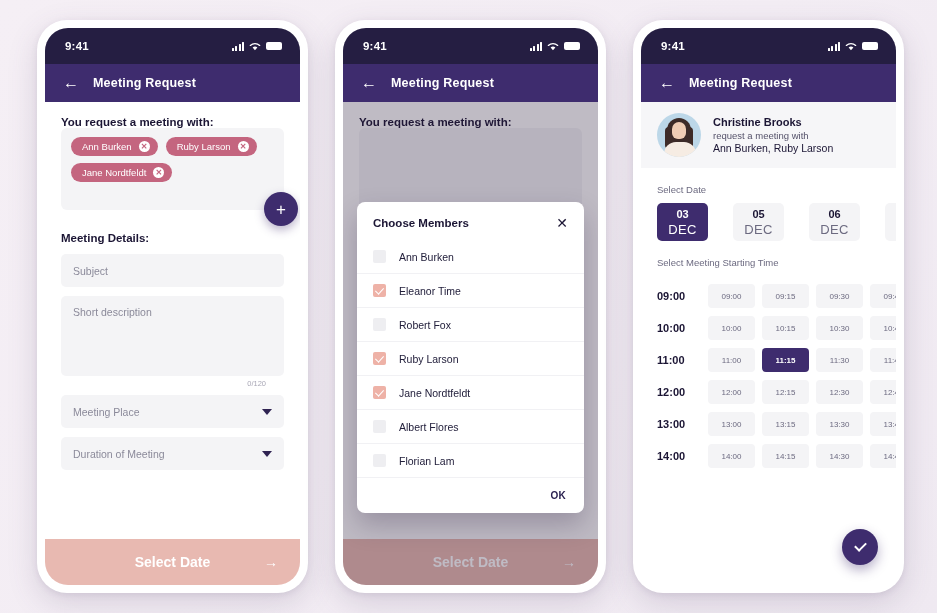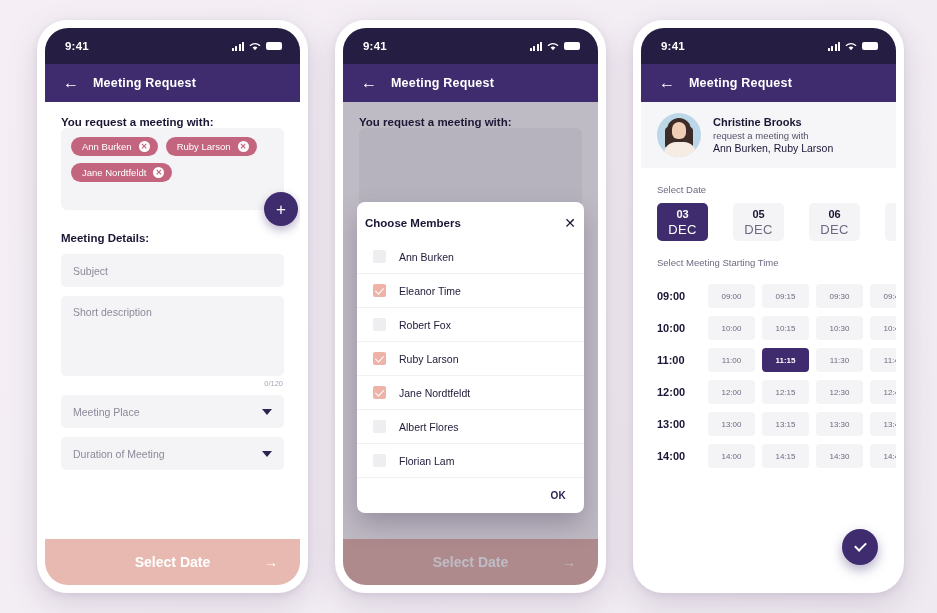--- a/index.html
+++ b/index.html
@@ -127,21 +127,21 @@
     border-radius: 5px;
     height: 33px;
     display: flex; align-items: center;
     padding: 0 12px;
     font-size: 10.5px;
     color: #8b8a9a;
     margin-bottom: 9px;
     cursor: text;
   }
   .field.area { height: 80px; align-items: flex-start; padding-top: 10px; cursor: text; }
-  .counter { font-size: 7.5px; color: #a9a7b6; text-align: right; margin: -6px 1px 7px 0; }
+  .counter { font-size: 7.5px; color: #a9a7b6; text-align: right; margin: -6px 18px 7px 0; }
   .field.select { justify-content: space-between; cursor: pointer; }
   .caret {
     width: 0;height:0;border-left:5px solid transparent;border-right:5px solid transparent;
     border-top: 6px solid #2f2352;
   }
 
   .cta {
     position: absolute; left: 0; right: 0; bottom: 0;
     height: 46px;
     background: #e8b9b1;
@@ -162,21 +162,21 @@
     left: 14px; right: 14px;
     top: 100px;
     background: #fff;
     border-radius: 8px;
     z-index: 6;
     box-shadow: 0 12px 26px rgba(40,25,60,.25);
     padding: 14px 0 10px;
   }
   .modal-head {
     display: flex; align-items: center; justify-content: space-between;
-    padding: 0 8px 10px;
+    padding: 0 16px 10px;
   }
   .modal-title { font-size: 11.5px; font-weight: bold; color: #1b1534; }
   .modal-close { font-size: 14px; color: #1b1534; cursor: pointer; line-height: 1; }
   .member {
     display: flex; align-items: center; gap: 13px;
     padding: 10px 16px;
     border-bottom: 1px solid #f1f1f4;
     cursor: pointer;
   }
   .member:last-of-type { border-bottom: none; }

